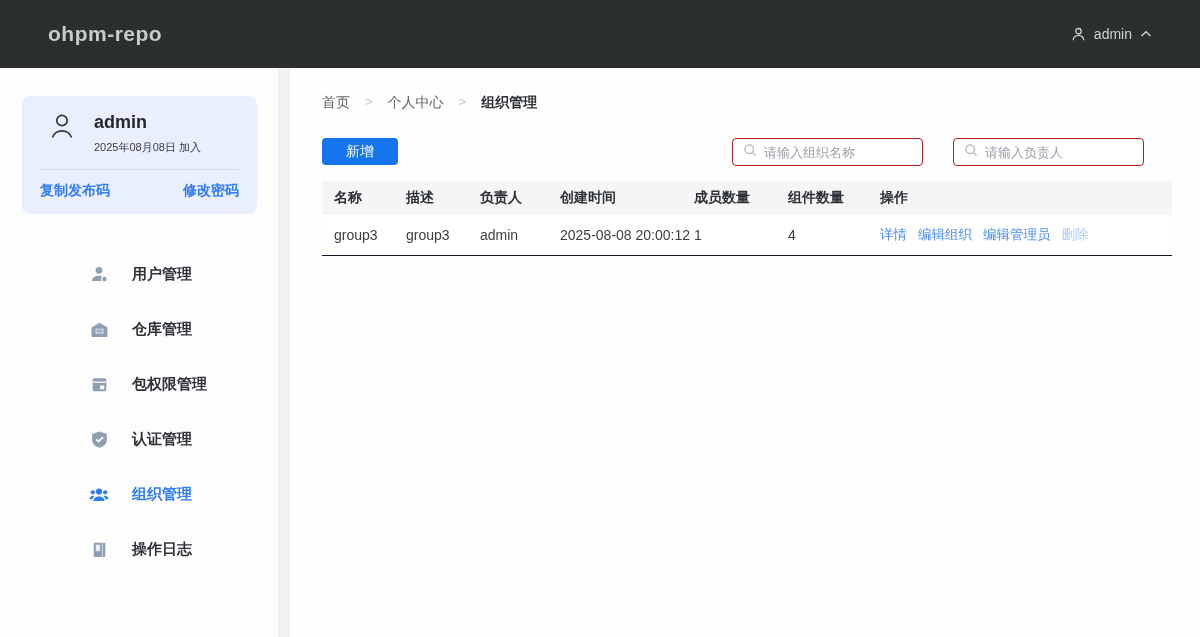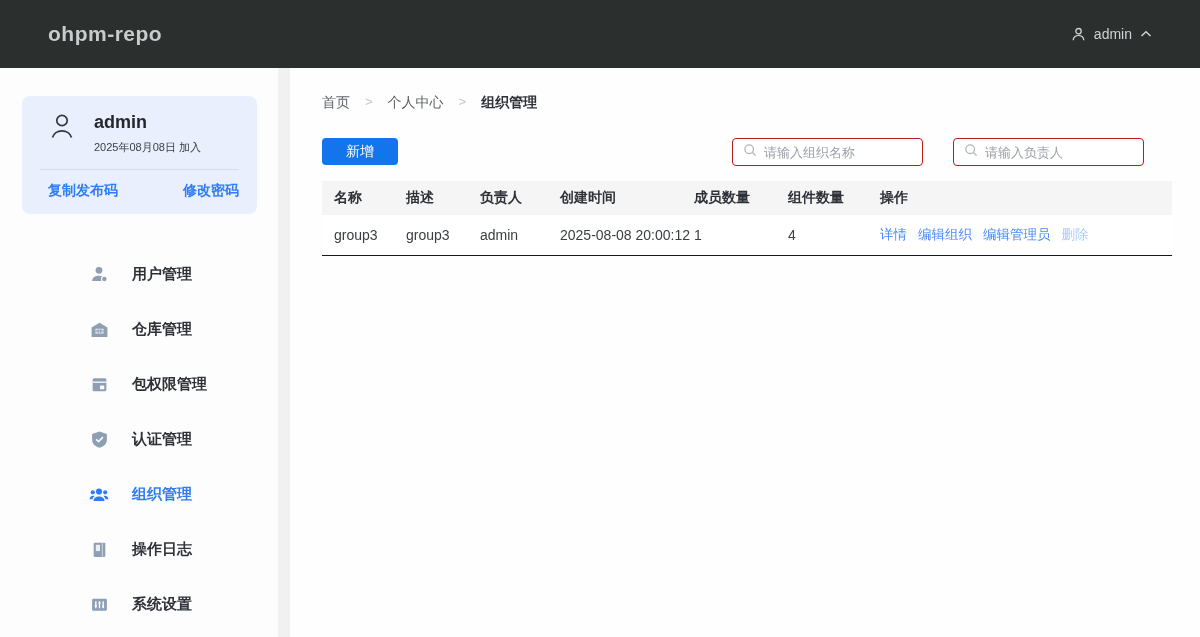--- a/index.html
+++ b/index.html
@@ -22,21 +22,21 @@
 
   
   .user-card { margin:28px 21px 0 22px; background:#e9effc; border-radius:8px;
     padding:16px 18px 14px 18px; }
   .card-top { display:flex; align-items:flex-start; gap:16px; padding-left:8px; }
   .card-name { font-size:18px; font-weight:700; color:#24282d; line-height:1.2; }
   .card-join { font-size:11px; color:#3c4147; margin-top:6px; }
   .card-divider { height:1px; background:#d5ddf0; margin:14px 0 12px 0; }
   .card-links { display:flex; justify-content:space-between; }
   .card-links a { font-size:14px; font-weight:700; color:#2f7cf6;
-    text-decoration:none; cursor:pointer;margin-left:8px; }
+    text-decoration:none; cursor:pointer; }
 
   
   nav { margin-top:33px; }
   .menu-item { height:55px; display:flex; align-items:center; gap:23px;
     padding-left:89px; cursor:pointer; }
   .menu-item .mi-icon { width:20px; height:20px; display:flex;
     align-items:center; justify-content:center; }
   .menu-item .mi-label { font-size:15px; font-weight:700; color:#2e3238; }
   .menu-item.active .mi-label { color:#2f7cf6; }
 
@@ -179,32 +179,20 @@
         <span class="mi-icon">
           <svg width="19" height="19" viewBox="0 0 18 18" fill="#8e9fb3">
             <rect x="3.5" y="2.5" width="11" height="13.5" rx="1"></rect>
             <rect x="5.5" y="4.5" width="4" height="6" fill="#fdfdfd" opacity="0.85"></rect>
             <rect x="11.2" y="2.5" width="1.1" height="13.5" fill="#fdfdfd" opacity="0.5"></rect>
           </svg>
         </span>
         <span class="mi-label">操作日志</span>
       </div>
 
-      <div class="menu-item">
-        <span class="mi-icon">
-          <svg width="19" height="19" viewBox="0 0 18 18" fill="#8e9fb3">
-            <rect x="2" y="3.5" width="14" height="11.5" rx="1.2"></rect>
-            <path d="M5.5 6v6.5M9 6v6.5M12.5 6v6.5" stroke="#fdfdfd" stroke-width="1.3"></path>
-            <rect x="4.6" y="9.4" width="1.8" height="1.8" fill="#fdfdfd"></rect>
-            <rect x="8.1" y="6.8" width="1.8" height="1.8" fill="#fdfdfd"></rect>
-            <rect x="11.6" y="10" width="1.8" height="1.8" fill="#fdfdfd"></rect>
-          </svg>
-        </span>
-        <span class="mi-label">系统设置</span>
-      </div>
     </nav>
   </aside>
 
   <div class="v-strip"></div>
 
   <main>
     <div class="breadcrumb">
       <span class="bc-item">首页</span>
       <span class="bc-sep">&gt;</span>
       <span class="bc-item">个人中心</span>

